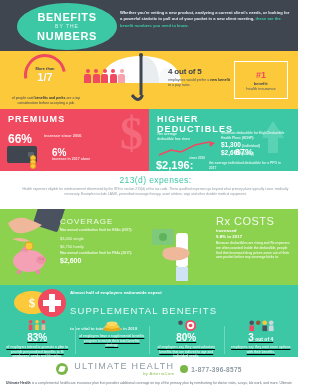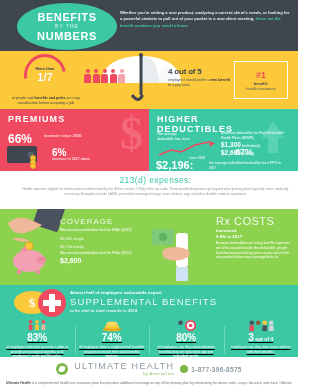--- a/index.html
+++ b/index.html
@@ -146,21 +146,21 @@
   .money-hand { position:absolute; left:150px; top:16px; width:52px; height:56px; }
   .rx-block { position:absolute; right:6px; top:6px; width:76px; }
   .rx-title { font-size:11px; color:#f2f9ec; letter-spacing:.5px; }
   .rx-sub { font-size:4.4px; font-weight:bold; color:#fff; line-height:1.3; margin-top:1px; }
   .rx-cap { font-size:3.2px; line-height:1.45; color:#eaf7db; font-weight:bold; margin-top:2px; }
 
   
   .supp { position:relative; height:72px; background:#3dc8a5; overflow:hidden; }
   .supp-head { position:absolute; left:70px; top:5px; width:224px; }
   .sh-top { font-size:4.4px; font-weight:bold; color:#fff; }
-  .sh-mid { font-size:9.5px; color:#eafaf5; letter-spacing:1.1px; margin:1px 0; }
+  .sh-mid { font-size:9.5px; color:#eafaf5; letter-spacing:1.1px; margin:10px 0; }
   .sh-bot { font-size:4.2px; font-weight:bold; color:#e4f7f1; }
   .dollar-badge { position:absolute; left:14px; top:6px; width:36px; height:23px;
                   border-radius:50%; background:#fcc93b; display:flex;
                   align-items:center; justify-content:center;
                   font-size:13px; font-weight:bold; color:#fff;
                   font-family:"Liberation Serif", serif; }
   .cross-badge { position:absolute; left:38px; top:4px; width:28px; height:28px;
                  border-radius:50%; background:#ef4a5f; }
   .cross-badge::before { content:""; position:absolute; left:11px; top:5px; width:6px; height:18px; background:#fff; }
   .cross-badge::after  { content:""; position:absolute; left:5px; top:11px; width:18px; height:6px; background:#fff; }
@@ -389,21 +389,20 @@
         <div class="ss-cap">of employers intend to promote a plan to provide personalized benefits to fit employees' needs and lifestyles.</div>
       </div>
       <div class="ss-col">
         <div class="ss-icon">
           <svg viewBox="0 0 24 14" width="22" height="13">
               <ellipse cx="12" cy="11" rx="10" ry="2.5" fill="#e0a91f"></ellipse>
               <ellipse cx="12" cy="8" rx="8" ry="2.5" fill="#fcc93b"></ellipse>
               <ellipse cx="12" cy="5" rx="6" ry="2.5" fill="#ffd966"></ellipse>
             </svg>
         </div>
-        <div class="ss-big">74%</div>
         <div class="ss-cap">of employers have a supplemental benefits program to enrich their total benefits strategy.</div>
       </div>
       <div class="ss-col">
         <div class="ss-icon">
           <svg viewBox="0 0 24 14" width="22" height="13">
               <circle cx="17" cy="7" r="6" fill="#ef4a5f"></circle>
               <circle cx="17" cy="7" r="4" fill="#fff"></circle>
               <circle cx="17" cy="7" r="2" fill="#ef4a5f"></circle>
               <circle cx="6" cy="4" r="2.5" fill="#4a5260"></circle>
               <rect x="3" y="7" width="6" height="6" fill="#3dc8a5"></rect>

